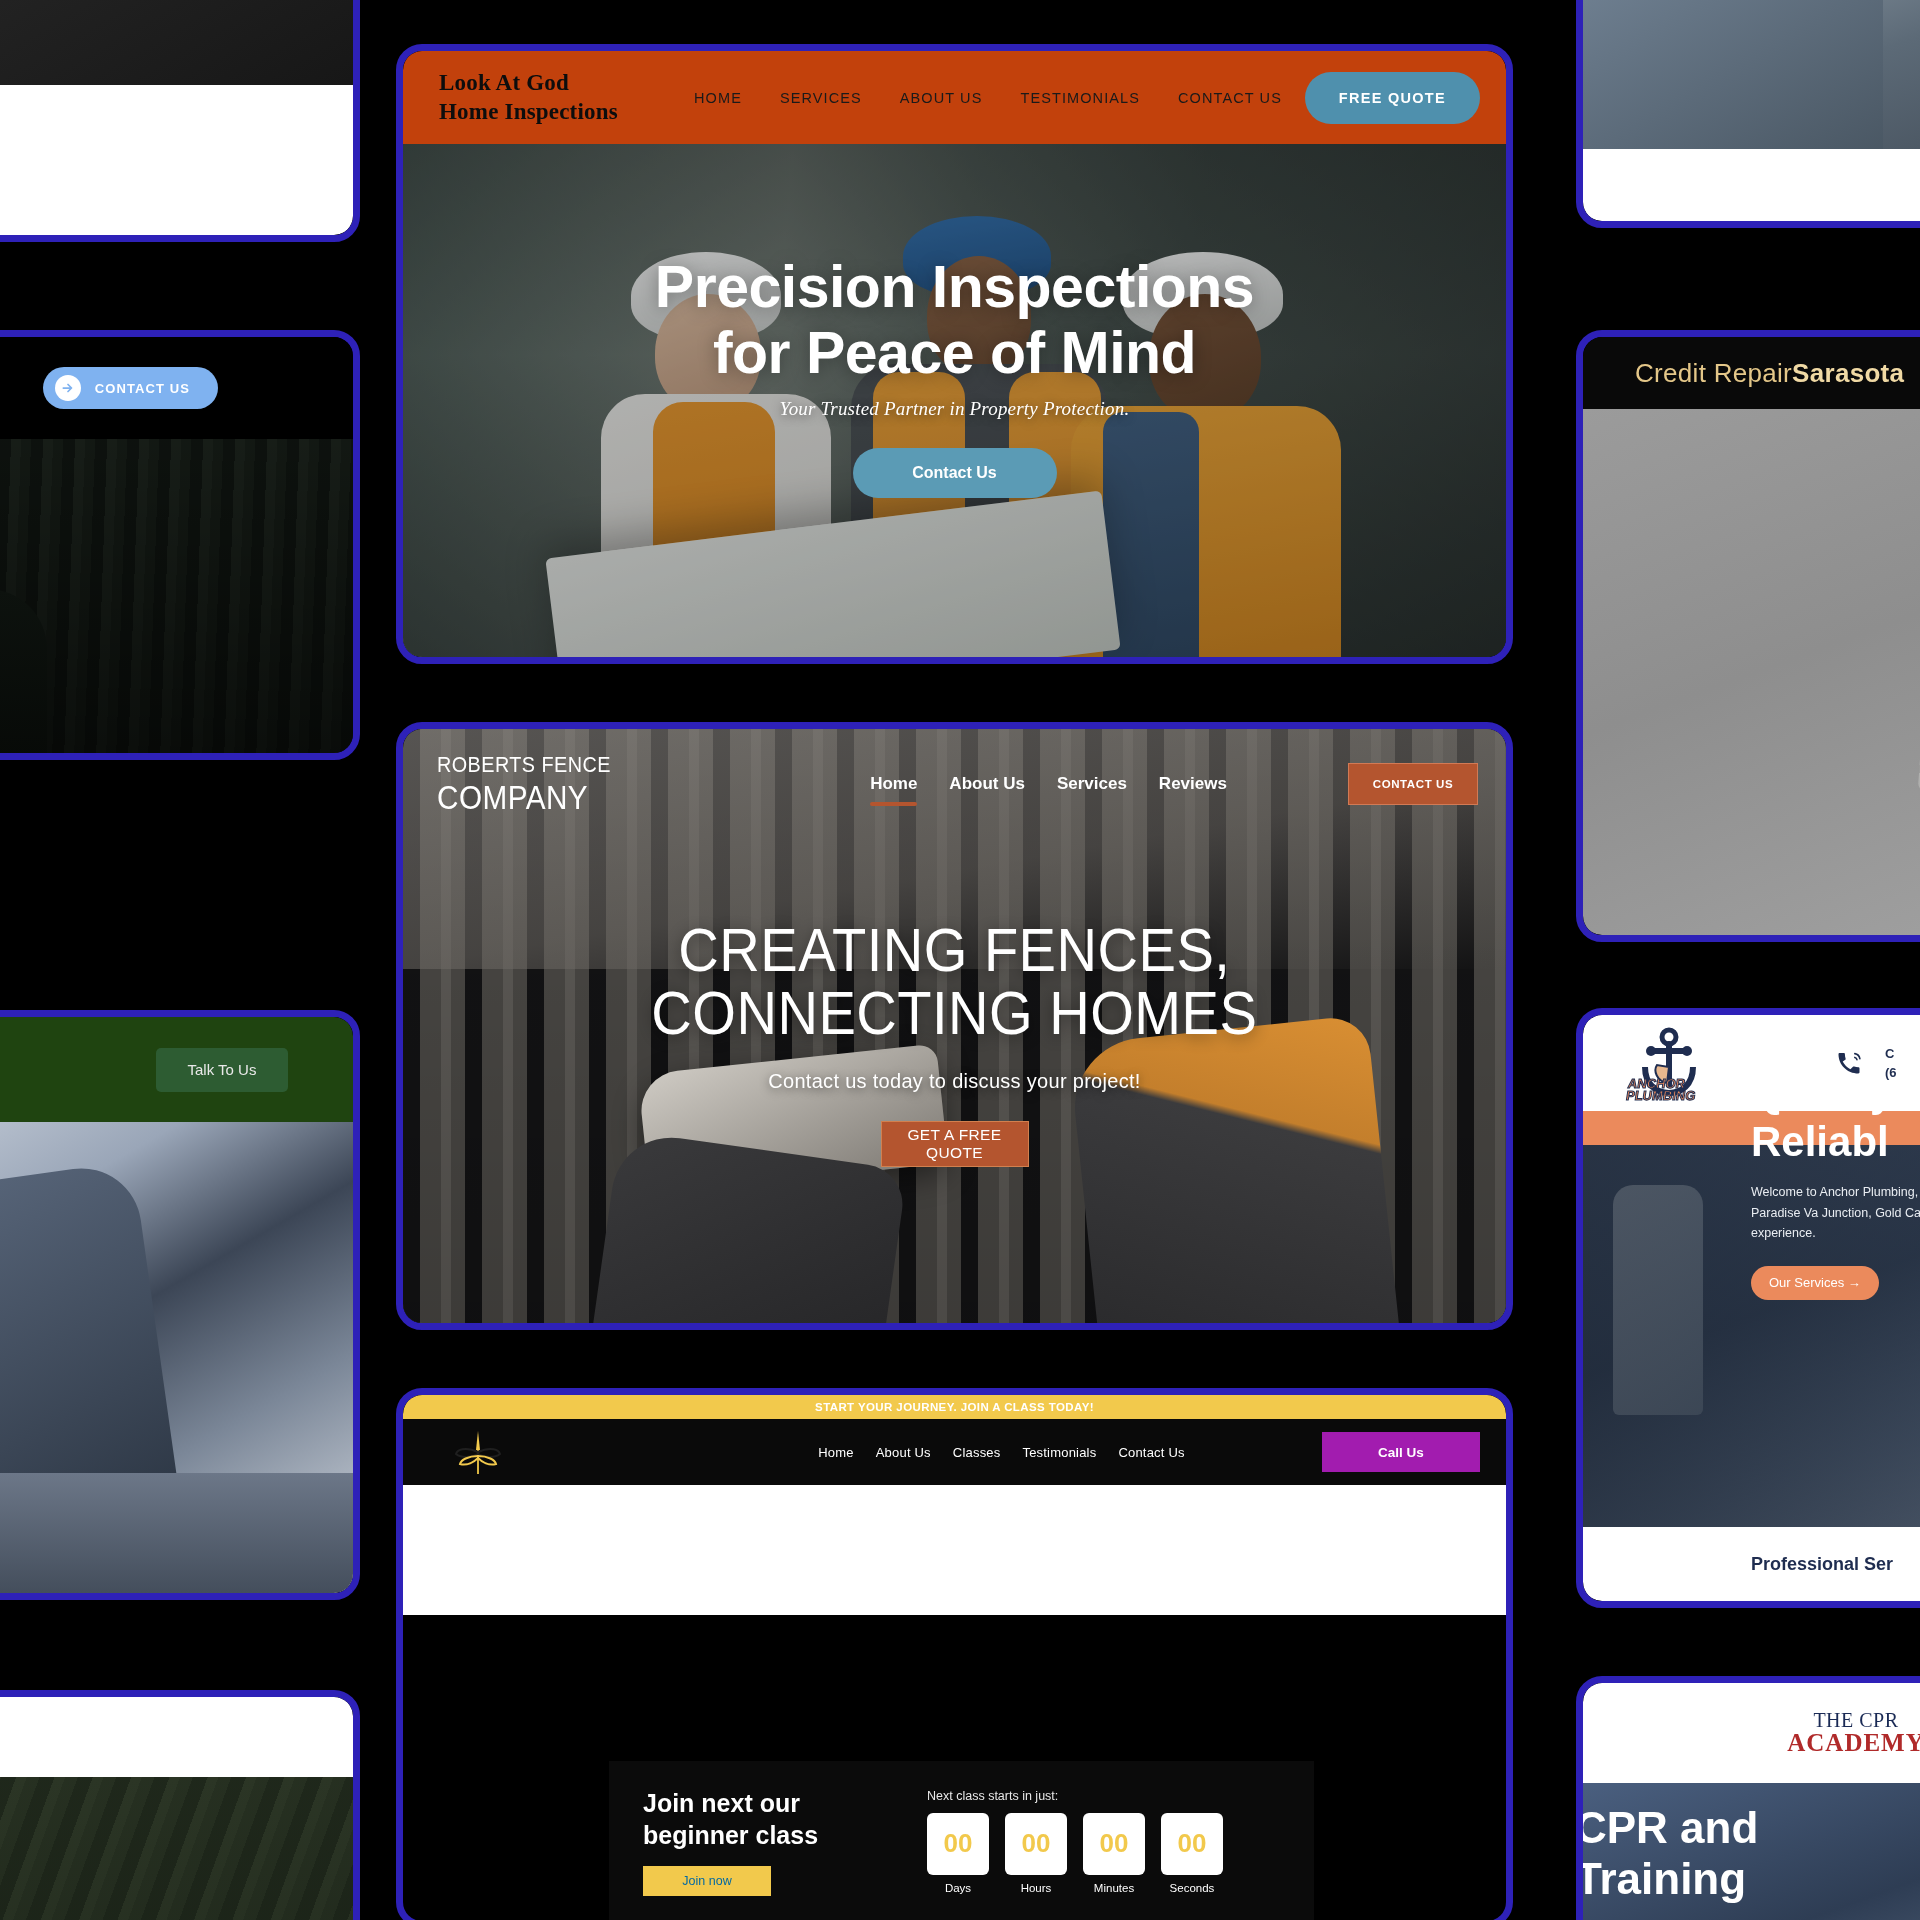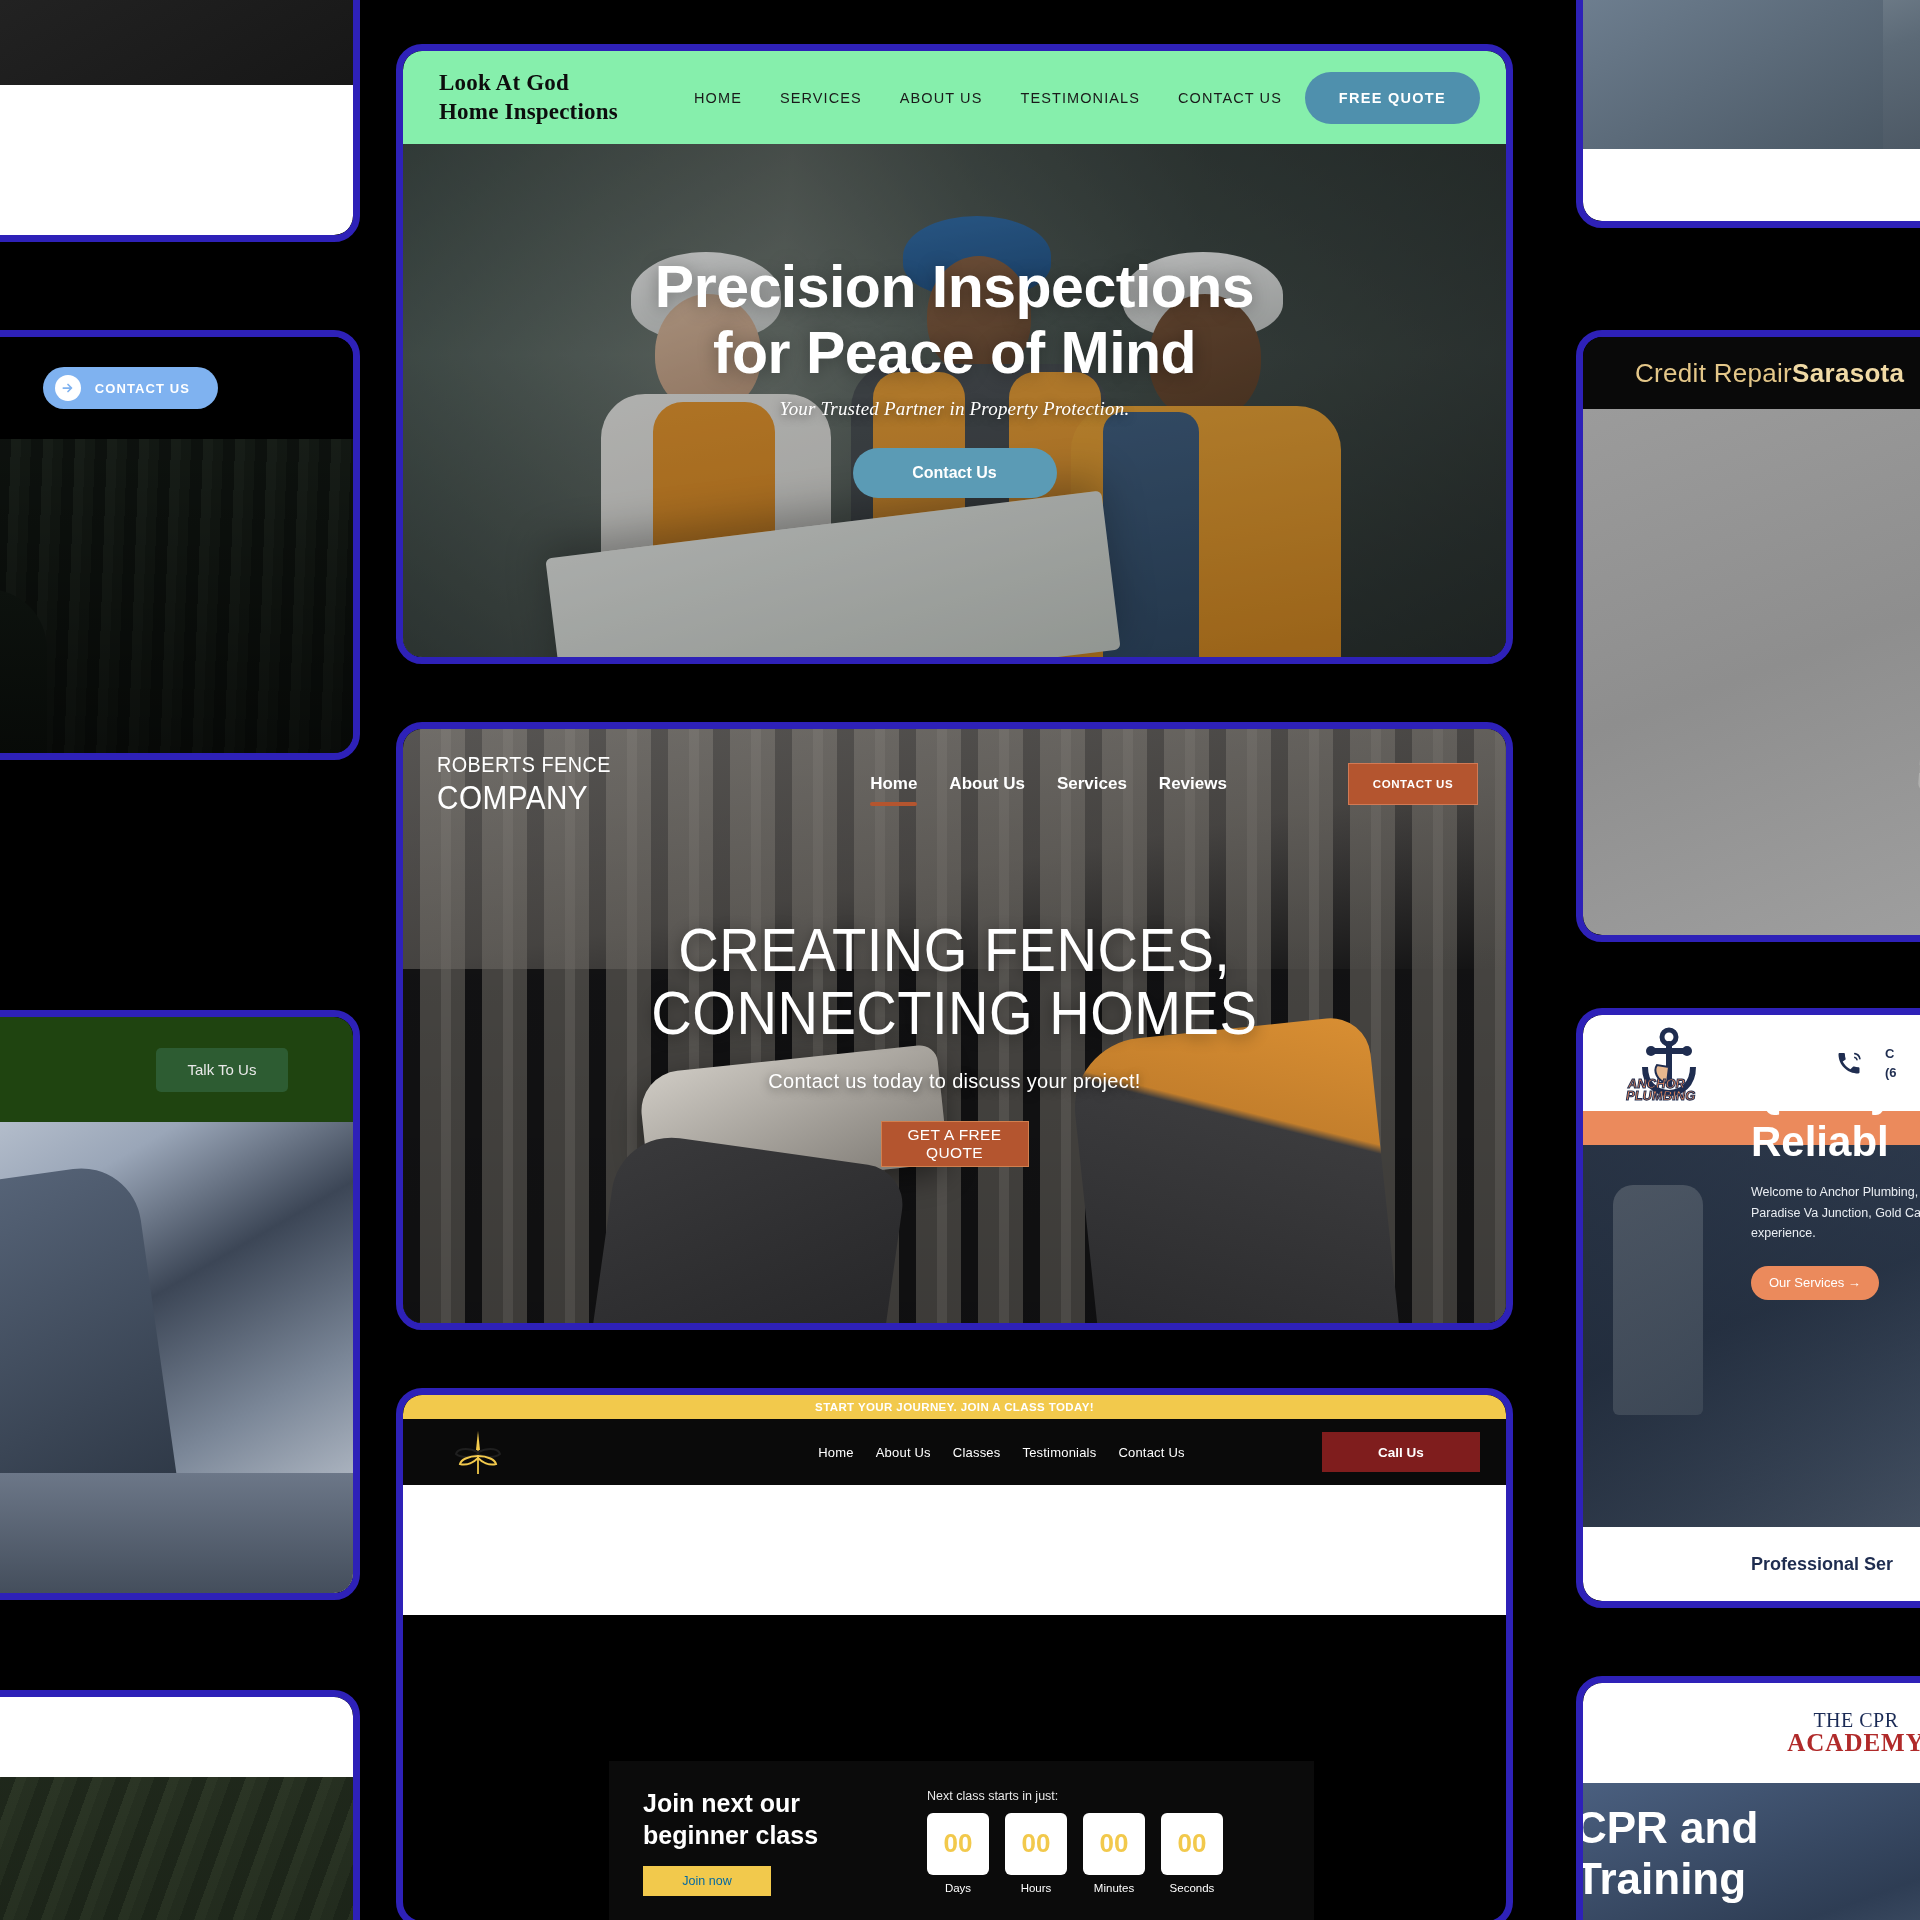--- a/index.html
+++ b/index.html
@@ -19,21 +19,21 @@
     border-radius:26px;
     overflow:hidden;
     background:#000;
   }
   .card-inner { position:absolute; inset:0; overflow:hidden; border-radius:19px; }
 
   
   
   #card-inspections { left:396px; top:44px; width:1117px; height:620px; }
   .insp-nav {
-    height:93px; background:#86efac; display:flex; align-items:center;
+    height:93px; background:#c2410c; display:flex; align-items:center;
     padding:0 26px 0 36px; position:relative;
   }
   .insp-logo {
     font-family:"Liberation Serif", serif;
     font-weight:bold; font-size:23px; line-height:1.22; color:#0d0d0d;
     letter-spacing:.2px; width:215px;
   }
   .insp-links { display:flex; gap:38px; margin-left:40px; }
   .insp-links span {
     font-size:14.5px; letter-spacing:1.1px; color:#1a1a1a; font-weight:500;
@@ -176,21 +176,21 @@
   }
   .df-nav {
     height:66px; background:#0a0a0a; display:flex; align-items:center;
     padding:0 26px 0 30px; position:relative;
   }
   .df-logo-wrap { width:90px; display:flex; justify-content:center; }
   .df-links { display:flex; gap:22px; margin:0 auto; }
   .df-links span { color:#fff; font-size:13px; letter-spacing:.2px; }
   .df-call {
     position:absolute; right:26px; top:13px;
-    background:#7f1d1d; color:#fff; border:none;
+    background:#a21caf; color:#fff; border:none;
     width:158px; height:40px; font-size:13.5px; font-weight:600;
     cursor:pointer; font-family:"Liberation Sans", sans-serif;
   }
   .df-hero {
     position:relative; height:320px; overflow:hidden;
     background:linear-gradient(120deg,#6b4a33 0%, #8d6242 20%, #b58f6d 42%, #9a6c47 65%, #5d3d2a 100%);
   }
   .df-hero::after{
     content:""; position:absolute; inset:0;
     background:

